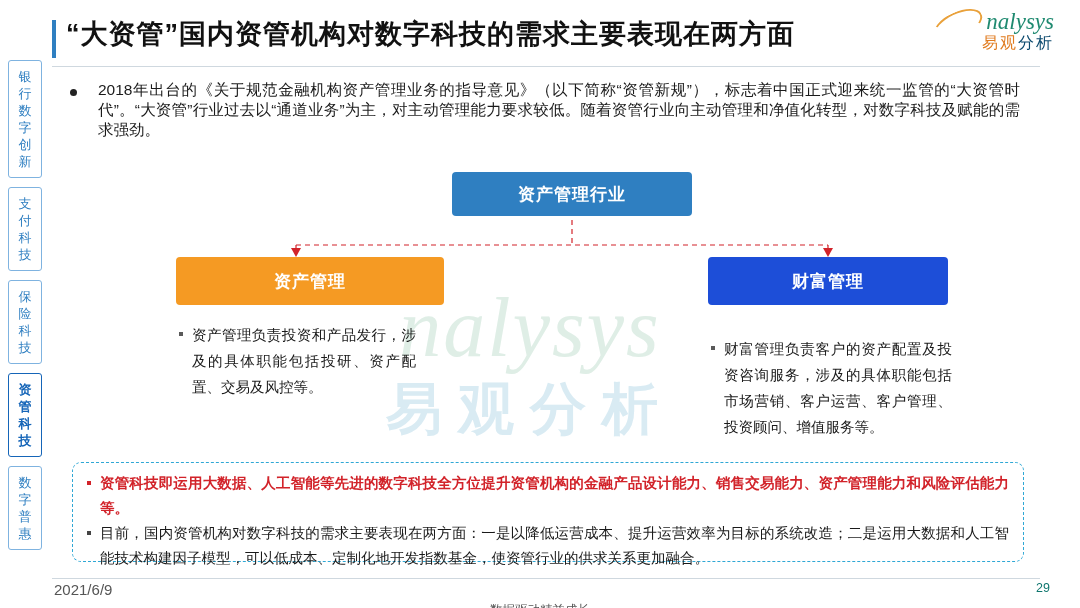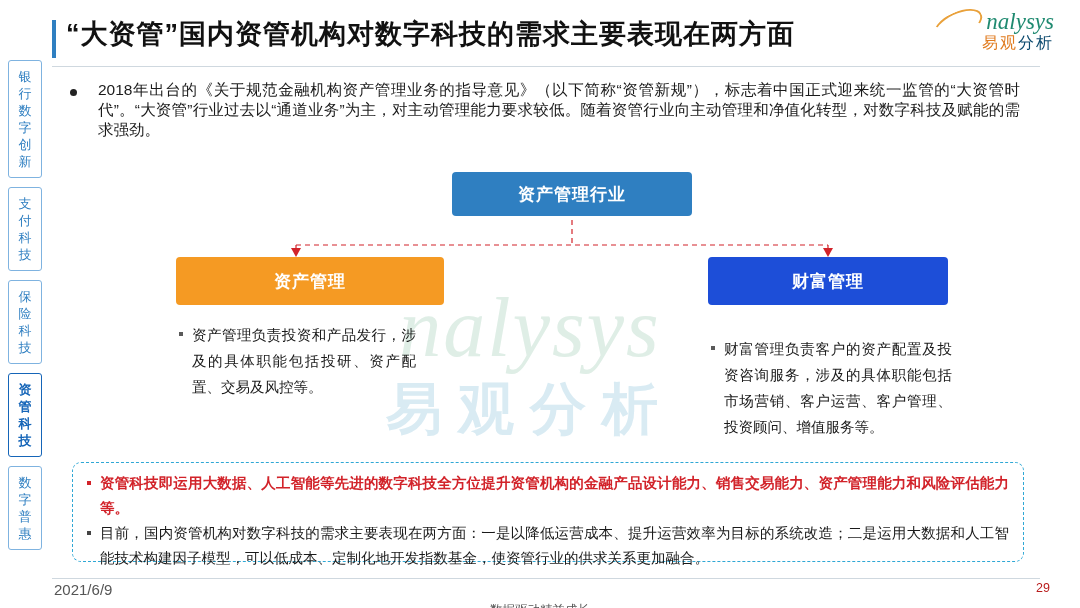--- a/index.html
+++ b/index.html
@@ -235,21 +235,21 @@
   .footer-rule {
     position: absolute; left: 52px; top: 578px; width: 988px; height: 1px; background: #cfd8df;
   }
   .footer-date {
     position: absolute; left: 54px; top: 581px; font-size: 15px; color: #555;
   }
   .footer-center {
     position: absolute; left: 0; right: 0; top: 582px; text-align: center; font-size: 12.5px; color: #555; margin-top: 20px;
   }
   .footer-page {
-    position: absolute; right: 30px; top: 581px; font-size: 12.5px; color: #b91c1c;
+    position: absolute; right: 30px; top: 581px; font-size: 12.5px; color: #0f766e;
   }
 </style>
 </head>
 <body>
 
 <div class="watermark">
   <div class="wm-en">nalysys</div>
   <div class="wm-cn">易观分析</div>
 </div>
 

